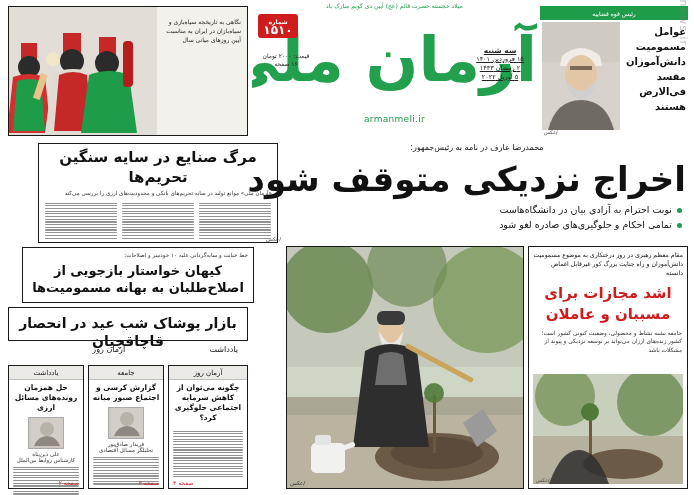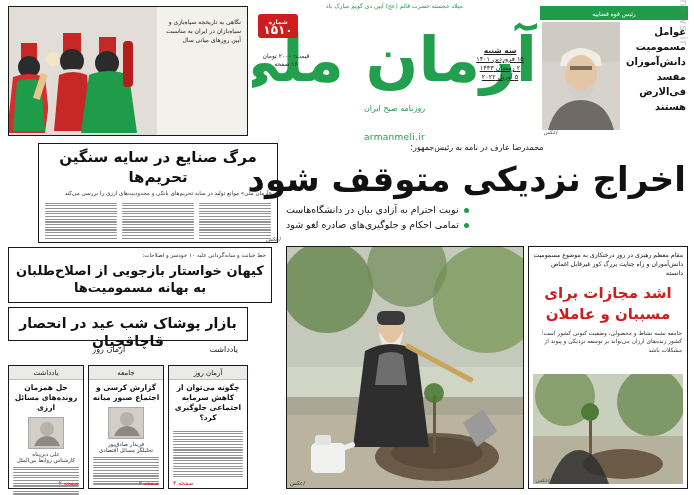--- a/index.html
+++ b/index.html
@@ -34,21 +34,21 @@
     position:absolute;left:0;right:0;top:12px;height:96px;
     color:#22a04e;font-family:"DejaVu Sans",sans-serif;
     font-size:62px;font-weight:bold;direction:rtl;text-align:center;
     letter-spacing:-2px;line-height:96px;white-space:nowrap;overflow:hidden;
   }
   .logo-sub{
     position:absolute;left:0;right:0;top:104px;height:14px;
     text-align:center;color:#1f9c4a;font-size:8px;direction:rtl;
   }
   .logo-site{
-    position:absolute;left:0;right:0;top:132px;height:12px;
+    position:absolute;left:0;right:0;top:114px;height:12px;
     text-align:center;color:#1f9c4a;font-size:9px;letter-spacing:.3px;
   }
   .mast-meta{
     position:absolute;right:6px;top:46px;width:62px;
     direction:rtl;text-align:center;font-size:6.5px;color:#222;line-height:9px;text-decoration:underline;
   }
   .mast-meta b{display:block;font-size:7.5px;}
   .mast-num{
     position:absolute;left:6px;top:14px;width:40px;height:24px;
     background:#cf1c1c;color:#fff;border-radius:3px;
@@ -87,38 +87,38 @@
   #kicker{
     left:268px;top:143px;width:418px;height:14px;
     direction:rtl;text-align:center;font-size:8px;color:#111;
   }
   #headline{
     left:262px;top:156px;width:424px;height:46px;
     direction:rtl;text-align:center;color:#111;
     font-size:34px;font-weight:bold;line-height:46px;white-space:nowrap;
   }
   #bullets{
-    left:286px;top:202px;width:396px;height:34px;direction:rtl;text-align:left;
+    left:286px;top:202px;width:396px;height:34px;direction:rtl;text-align:right;
     font-size:9.5px;color:#111;line-height:15px;
   }
   #bullets div:before{content:"";display:inline-block;width:5px;height:5px;border-radius:50%;
     background:#1f9c4a;margin-left:5px;vertical-align:middle;}
   #credit-photo{left:266px;top:236px;font-size:5.5px;color:#555;}
 
   
   #a1{left:8px;top:143px;width:240px;height:100px;margin-left:30px;}
   .a-title{
     direction:rtl;text-align:center;font-size:15px;font-weight:bold;color:#111;
     line-height:20px;padding:3px 4px 2px;
   }
   .a-sub{direction:rtl;text-align:right;font-size:5.6px;color:#333;line-height:8px;padding:0 5px;}
   #a1 .colwrap{display:flex;gap:5px;padding:4px 6px 0;direction:rtl;}
   #a1 .colwrap>div{flex:1;}
 
-  #a2{left:8px;top:247px;width:264px;height:56px;}
+  #a2{left:22px;top:247px;width:232px;height:56px;}
   #a3{left:8px;top:307px;width:240px;height:34px;}
 
   
   #b1{left:8px;top:365px;width:76px;height:124px;}
   #b2{left:88px;top:365px;width:76px;height:124px;}
   #b3{left:168px;top:365px;width:80px;height:124px;}
   .b-hdr{
     height:13px;background:#eceae6;border-bottom:1px solid #bdbdbd;
     font-size:7px;color:#111;direction:rtl;display:flex;align-items:center;justify-content:center;
   }
@@ -191,21 +191,20 @@
     </svg>
     <div class="cap">
       <div class="cap-body">نگاهی به تاریخچه سیاه‌بازی و سیاه‌بازان در ایران به مناسبت آیین روزهای میانی سال</div>
     </div>
   </div>
 
   <div class="box" id="masthead">
     <div class="mast-top">میلاد خجسته حضرت قائم (عج) آیین دی گویم مبارک باد</div>
 
     <div class="logo-word">آرمان ملی</div>
-    <div class="logo-sub">روزنامه صبح ایران</div>
     <div class="logo-site">armanmeli.ir</div>
 
     <div class="mast-meta">
       <b>سه شنبه</b>
       <span>۱۵ فروردین ۱۴۰۱</span><br>
       <span>۲ رمضان ۱۴۴۳</span><br>
       <span>۵ آوریل ۲۰۲۲</span>
     </div>
 
     <div class="mast-num">

